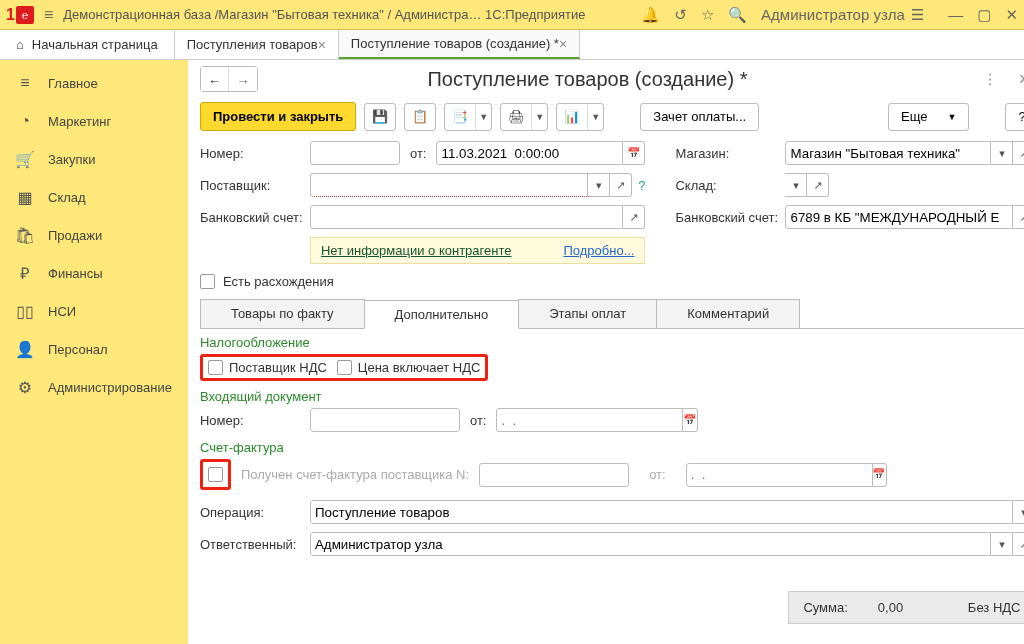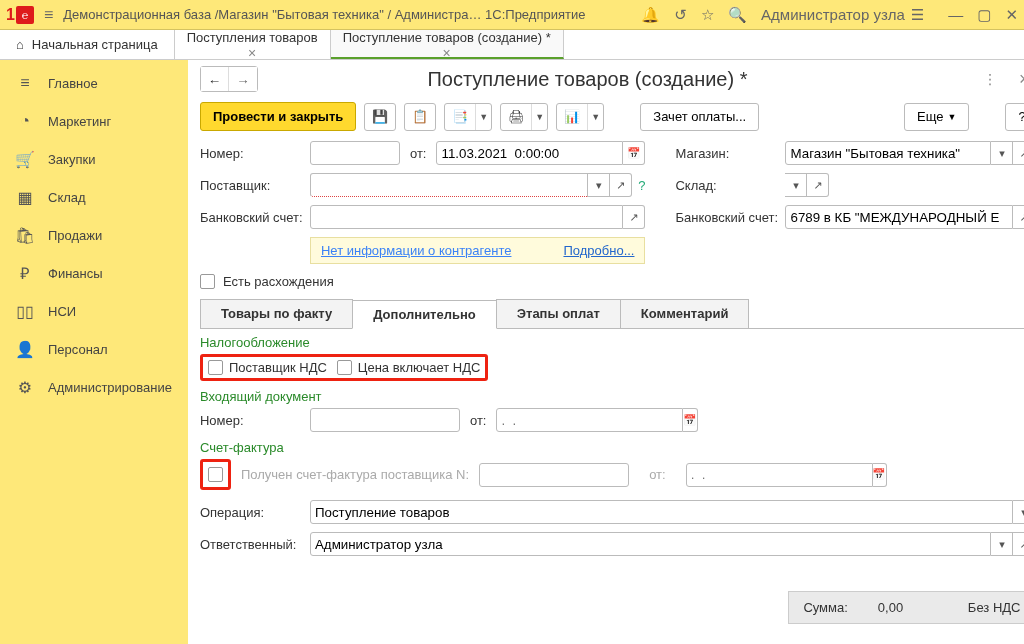--- a/index.html
+++ b/index.html
@@ -9,21 +9,21 @@
 .logo-e { background: #de1b1b; color: #fff; width: 18px; height: 18px; border-radius: 2px; display: inline-flex; align-items: center; justify-content: center; font-size: 11px; margin-left: 1px;}
 .burger { font-size: 16px; color: #666; cursor: pointer; }
 .title-text { flex: 1; color: #555; font-size: 13px; overflow: hidden; text-overflow: ellipsis; white-space: nowrap; }
 .titlebar-btns { display: flex; align-items: center; gap: 14px; color: #666; }
 .titlebar-btns span { cursor: pointer; font-size: 15px; }
 .user-area { display: flex; align-items: center; gap: 6px; }
 .win-btns { display: flex; gap: 14px; margin-left: 10px; }
 
 .tabs-row { height: 30px; border-bottom: 1px solid #ccc; display: flex; align-items: stretch; }
 .tab-home { display: flex; align-items: center; gap: 8px; padding: 0 16px; border-right: 1px solid #ccc; cursor: pointer; }
-.tab { display: flex; align-items: center; padding: 0 12px; border-right: 1px solid #ccc; cursor: pointer; background: #fff; flex-direction: column; }
+.tab { display: flex; align-items: center; padding: 0 12px; border-right: 1px solid #ccc; cursor: pointer; background: #fff; }
 .tab.active { border-bottom: 2px solid #5aa02c; background: #f9f9f9; }
 .tab-close { color: #888; font-size: 14px; }
 
 .main-layout { display: flex; height: calc(644px - 60px); }
 .sidebar { width: 190px; background: #fee879; padding-top: 4px; }
 .nav-item { display: flex; align-items: center; gap: 14px; padding: 10px 16px; cursor: pointer; color: #444; }
 .nav-item svg, .nav-icon { width: 18px; height: 18px; fill: #555; color: #555; flex-shrink: 0; display: inline-flex; align-items: center; justify-content: center; font-size: 16px; }
 
 .content { flex: 1; background: #fff; display: flex; flex-direction: column; position: relative; }
 .doc-header { display: flex; align-items: center; padding: 6px 12px; gap: 10px; }
@@ -34,49 +34,49 @@
 .doc-menu-btn { color: #888; cursor: pointer; font-size: 14px; padding: 0 6px;}
 .doc-close { color: #888; cursor: pointer; font-size: 18px; padding: 0 6px;}
 
 .toolbar { display: flex; align-items: center; padding: 4px 12px 10px 12px; gap: 8px; }
 .btn-yellow { background: #ffd92e; border: 1px solid #c9a800; border-radius: 3px; padding: 6px 12px; font-weight: bold; cursor: pointer; font-size: 13px; }
 .btn-icon-split { display: flex; border: 1px solid #bbb; border-radius: 3px; background: #fff; height: 28px; }
 .btn-icon-split .ic { width: 30px; display: flex; align-items: center; justify-content: center; cursor: pointer; }
 .btn-icon-split .dd { width: 16px; display: flex; align-items: center; justify-content: center; border-left: 1px solid #ddd; cursor: pointer; font-size: 9px; color: #555;}
 .btn-plain { border: 1px solid #bbb; border-radius: 3px; background: #fff; padding: 5px 12px; cursor: pointer; font-size: 13px; height: 28px; margin-left: 28px; }
 .spacer { flex: 1; }
-.btn-more { display: flex; align-items: center; gap: 4px; }
+.btn-more { display: flex; align-items: center; gap: 20px; }
 
 .form-area { flex: 1; padding: 0 12px; overflow: hidden; }
 .two-col { display: flex; gap: 30px; }
 .col-left { flex: 1; min-width: 0; }
 .col-right { width: 360px; flex-shrink: 0; }
 
 .frow { display: flex; align-items: center; margin-bottom: 8px; min-height: 24px; }
 .flabel { width: 110px; color: #333; }
 .finput { border: 1px solid #bbb; border-radius: 3px; height: 24px; padding: 0 4px; background: #fff; }
 .finput.w90 { width: 90px; }
 .finput.flex { flex: 1; }
 .finput-grp { display: flex; flex: 1; }
 .finput-grp .finput { border-radius: 3px 0 0 3px; }
 .finput-grp .btn-sm { width: 22px; height: 24px; border: 1px solid #bbb; border-left: none; background: #fff; cursor: pointer; font-size: 11px; color: #555; display:flex; align-items:center; justify-content:center;}
 .finput-grp .btn-sm:last-child { border-radius: 0 3px 3px 0; }
 .flabel-sm { padding: 0 10px; color: #333; }
 .req-underline { border-bottom: 1px dotted #d44; }
 .q-mark { color: #2a7; margin-left: 6px; cursor: pointer; }
 
 .warn-box { background: #fffbdc; border: 1px solid #e8dfa0; padding: 5px 10px; margin: 4px 0 10px 110px; display: flex; justify-content: space-between; width: calc(100% - 110px); }
-.warn-box .warn-text { color: #3b82f6; text-decoration: underline; }
+.warn-box .warn-text { color: #14532d; text-decoration: underline; }
 .warn-box .warn-link { color: #2266cc; text-decoration: underline; cursor: pointer; }
 
 .chk-row { display: flex; align-items: center; gap: 8px; margin-bottom: 10px; }
 .chk { width: 15px; height: 15px; border: 1px solid #999; border-radius: 2px; background: #fff; cursor: pointer; }
 
 .subtabs { display: flex; border-bottom: 1px solid #bbb; margin-bottom: 6px; }
-.subtab { padding: 6px 20px; border: 1px solid #bbb; border-bottom: none; background: #f3f3f3; cursor: pointer; margin-right: -1px; font-weight: bold; }
+.subtab { padding: 6px 30px; border: 1px solid #bbb; border-bottom: none; background: #f3f3f3; cursor: pointer; margin-right: -1px; }
 .subtab.active { background: #fff; border-bottom: 1px solid #fff; position: relative; top: 1px; }
 
 .section-label { color: #2a8a2a; margin-bottom: 4px; }
 .hl-red { border: 3px solid #e21; border-radius: 3px; padding: 3px 5px; display: inline-flex; align-items: center; gap: 10px; }
 .chk-label { display: flex; align-items: center; gap: 6px; }
 .chk-label.disabled { color: #aaa; }
 .inv-row { display: flex; align-items: center; gap: 10px; }
 
 .totals-bar { position: absolute; bottom: 20px; right: 12px; left: 200px; display: flex; justify-content: flex-end; }
 .totals-box { background: #eaeaea; border: 1px solid #ccc; padding: 8px 14px; display: flex; gap: 30px; align-items: center; font-size: 13px; }

